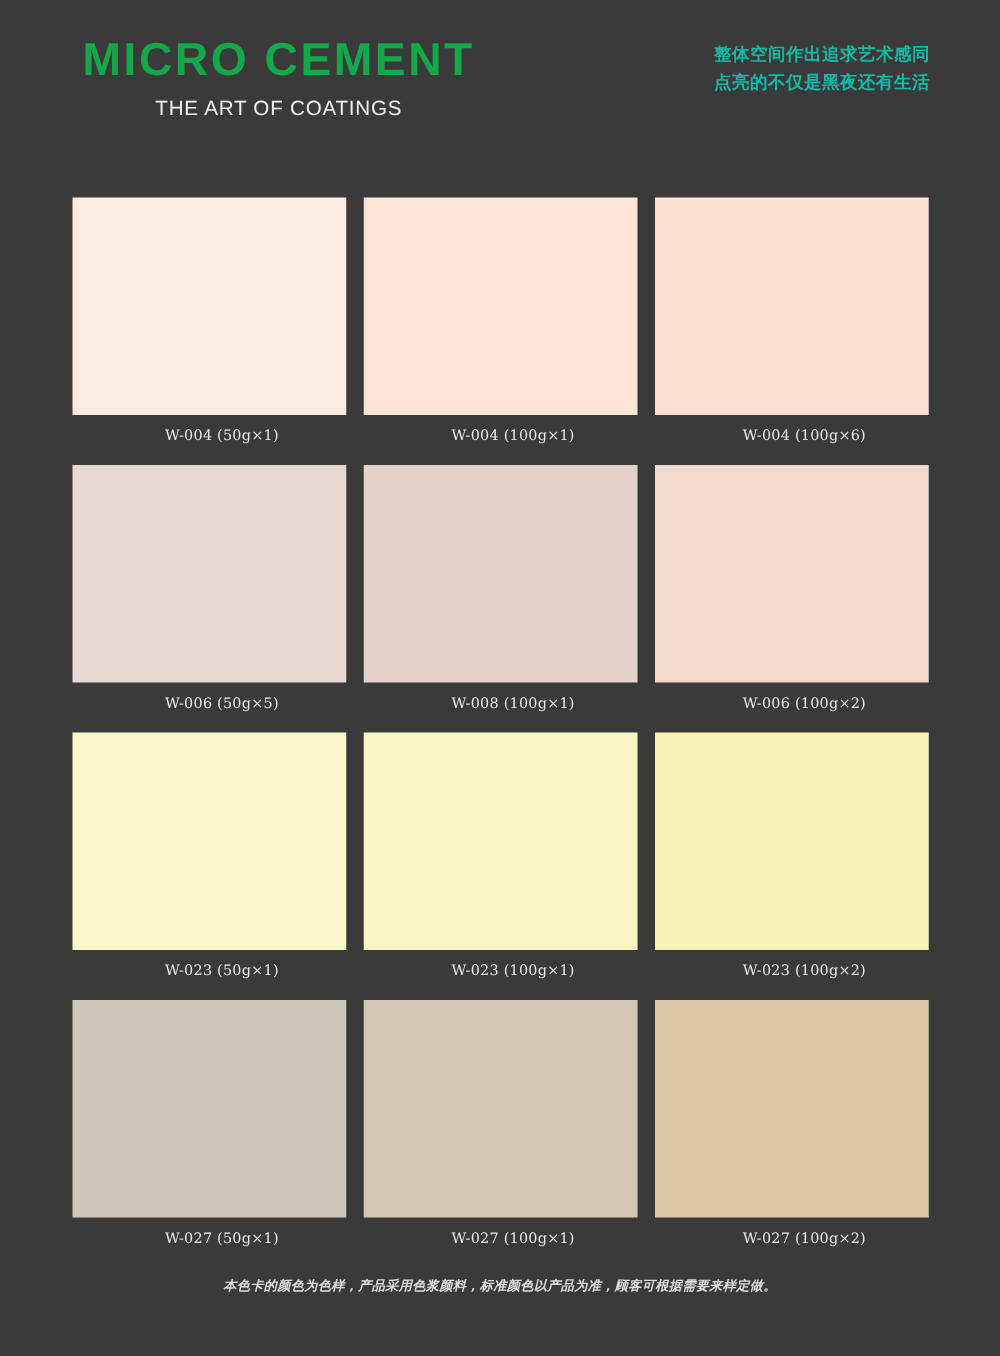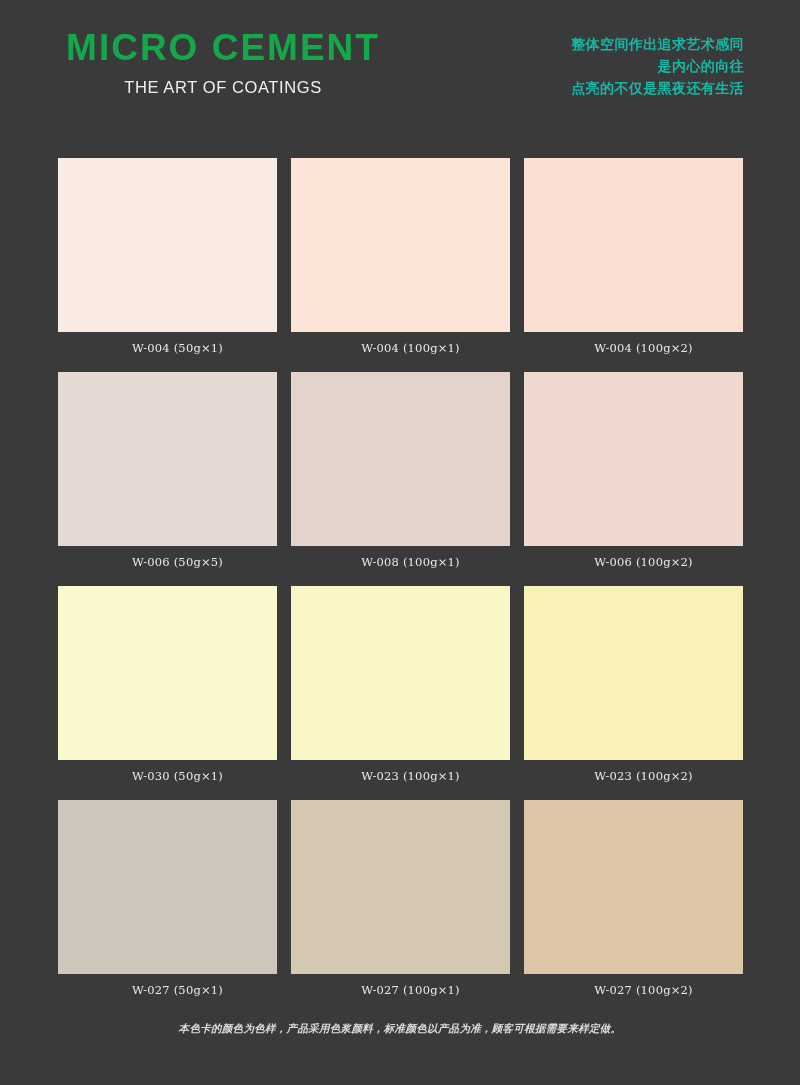--- a/index.html
+++ b/index.html
@@ -115,53 +115,52 @@
 
 <div class="card">
 
   <div class="header">
     <div class="brand-block">
       <div class="brand-title">MICRO CEMENT</div>
       <div class="brand-sub">THE ART OF COATINGS</div>
     </div>
     <div class="slogan">
       <div class="slogan-line">整体空间作出追求艺术感同</div>
-      <div class="slogan-line">是内心的向往</div>
       <div class="slogan-line">点亮的不仅是黑夜还有生活</div>
     </div>
   </div>
 
   <div class="grid" id="swatch-grid">
       <div class="swatch-cell">
         <div class="swatch-chip" style="background: rgb(250, 235, 226);"></div>
         <div class="swatch-label">W-004 (50g×1)</div>
       </div>
       <div class="swatch-cell">
         <div class="swatch-chip" style="background: rgb(252, 228, 216);"></div>
         <div class="swatch-label">W-004 (100g×1)</div>
       </div>
       <div class="swatch-cell">
         <div class="swatch-chip" style="background: rgb(251, 223, 210);"></div>
-        <div class="swatch-label">W-004 (100g×2)</div>
+        <div class="swatch-label">W-004 (100g×6)</div>
       </div>
       <div class="swatch-cell">
         <div class="swatch-chip" style="background: rgb(230, 217, 212);"></div>
         <div class="swatch-label">W-006 (50g×5)</div>
       </div>
       <div class="swatch-cell">
         <div class="swatch-chip" style="background: rgb(228, 211, 202);"></div>
         <div class="swatch-label">W-008 (100g×1)</div>
       </div>
       <div class="swatch-cell">
         <div class="swatch-chip" style="background: rgb(239, 216, 206);"></div>
         <div class="swatch-label">W-006 (100g×2)</div>
       </div>
       <div class="swatch-cell">
         <div class="swatch-chip" style="background: rgb(252, 248, 206);"></div>
-        <div class="swatch-label">W-030 (50g×1)</div>
+        <div class="swatch-label">W-023 (50g×1)</div>
       </div>
       <div class="swatch-cell">
         <div class="swatch-chip" style="background: rgb(250, 245, 196);"></div>
         <div class="swatch-label">W-023 (100g×1)</div>
       </div>
       <div class="swatch-cell">
         <div class="swatch-chip" style="background: rgb(249, 242, 184);"></div>
         <div class="swatch-label">W-023 (100g×2)</div>
       </div>
       <div class="swatch-cell">

